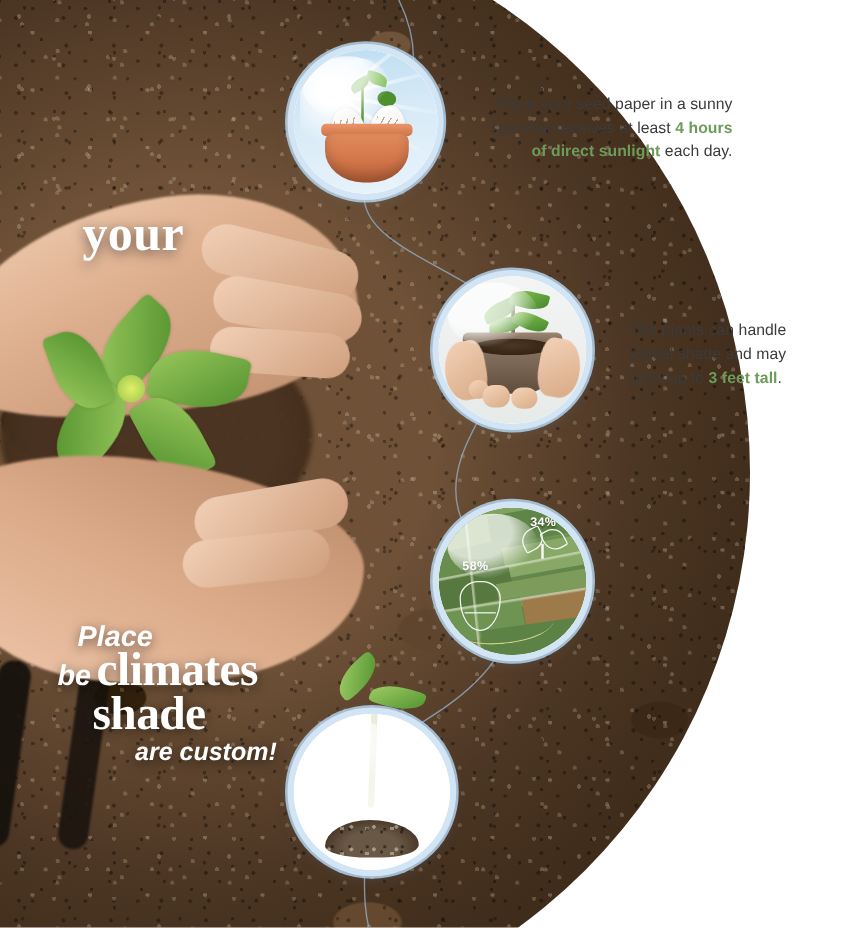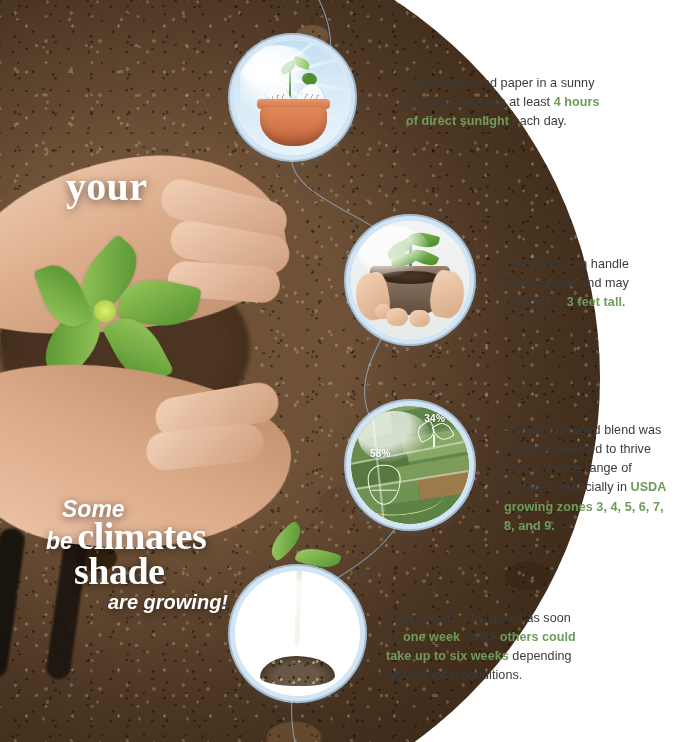--- a/index.html
+++ b/index.html
@@ -336,27 +336,27 @@
       <div class="finger f4"></div>
       <div class="finger f5"></div>
     </div>
   </div>
 
   <div class="hero-title">
     <span class="l2">your</span>
   </div>
 
   <div class="hero-kicker">
-    <span class="kick-just">Some</span>
+    <span class="kick-just">Place</span>
     <span class="kick-row">
       <span class="kick-be">be</span>
       <span class="kick-patient">climates</span>
     </span>
     <span class="kick-blooms">shade</span>
-    <span class="kick-coming">are growing!</span>
+    <span class="kick-coming">are custom!</span>
   </div>
 
   <svg class="connector" viewBox="0 0 679 742">
     <path d="M 300 -30 C 370 60, 300 110, 292 150
              C 282 196, 372 214, 404 250
              C 438 288, 346 350, 368 412
              C 390 472, 430 492, 386 540
              C 344 586, 290 588, 292 640
              C 294 694, 286 720, 300 760" fill="none" stroke="#8ea7bd" stroke-width="1.1" opacity=".85"></path>
   </svg>
@@ -445,21 +445,19 @@
         <span class="b4-dirt-grain"></span>
       </div>
       <div class="gloss"></div>
     </div>
   </div>
   <div class="b4-leaves">
     <div class="b4-leaf b4-la"></div>
     <div class="b4-leaf b4-lb"></div>
   </div>
 
-  <div class="txt" style="left:406px;top:74px;width:200px;"><span>Place your seed paper in a sunny spot that receives at least </span><b>4 hours of direct sunlight</b><span> each day.</span></div>
+  <div class="txt" style="left:386px;top:74px;width:200px;text-align:right;"><span>Place your seed paper in a sunny spot that receives at least </span><b>4 hours of direct sunlight</b><span> each day.</span></div>
 
   <div class="txt" style="left:504px;top:255px;width:150px;"><span>The plants can handle partial shade and may grow up to </span><b>3 feet tall</b><span>.</span></div>
 
-  <div class="txt" style="left:504px;top:421px;width:162px;"><span>Our custom seed blend was carefully selected to thrive across a wide range of climates, especially in </span><b>USDA growing zones 3, 4, 5, 6, 7, 8, and 9.</b></div>
-
-  <div class="txt" style="left:386px;top:609px;width:200px;"><span>Some seeds may sprout as soon as </span><b>one week</b><span>, while </span><b>others could take up to six weeks</b><span> depending on your local conditions.</span></div>
+
 
 </div>
 
 </body></html>

